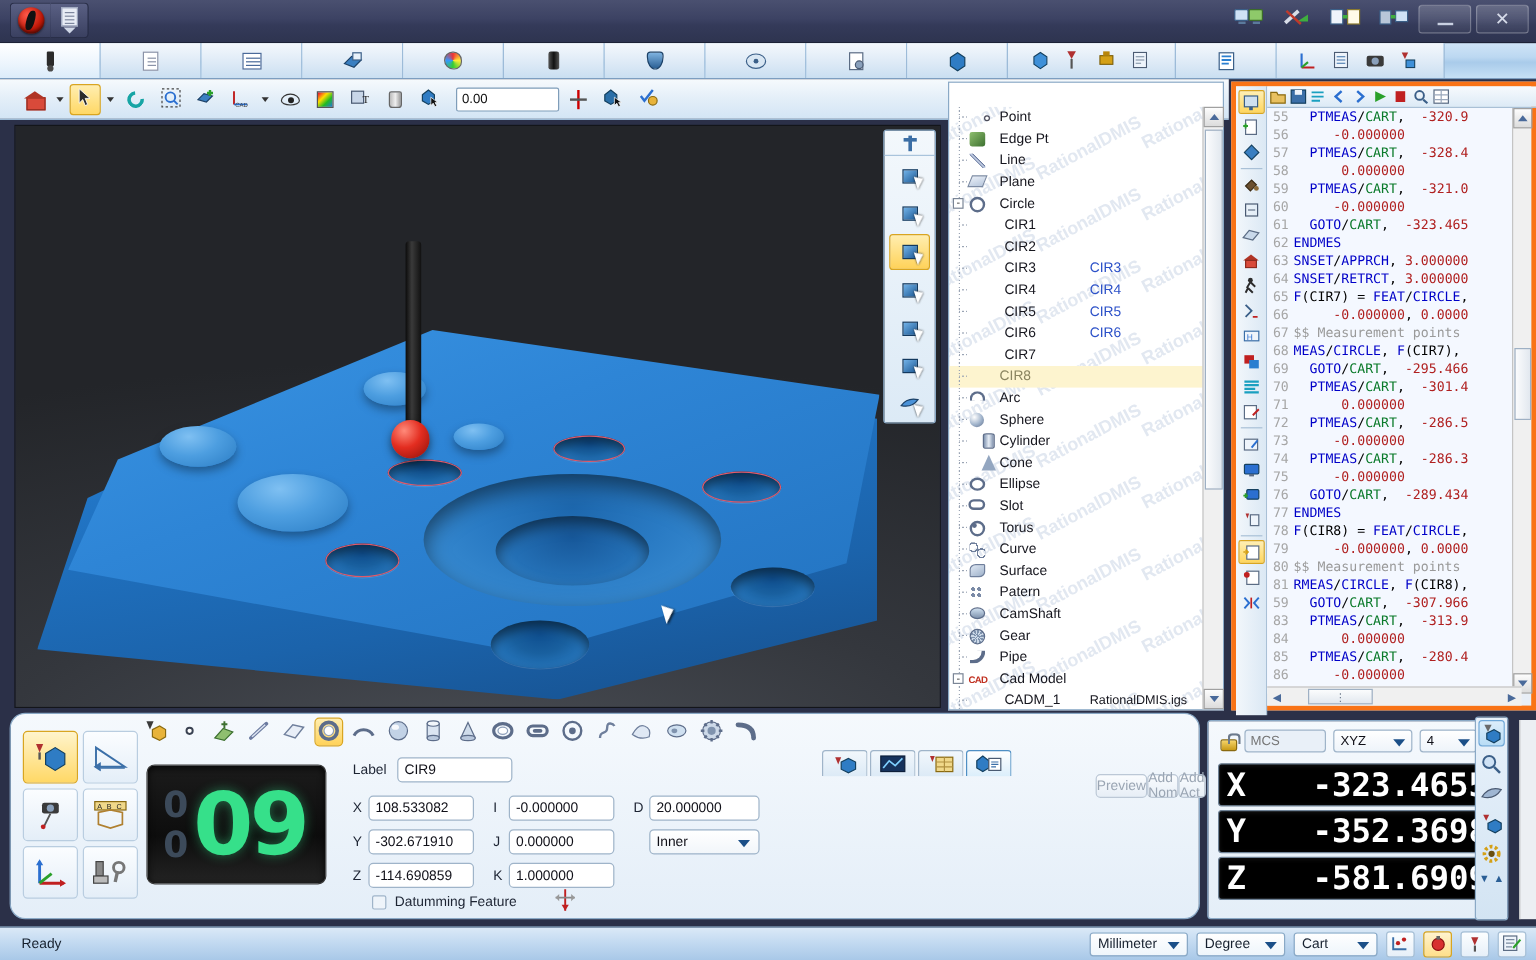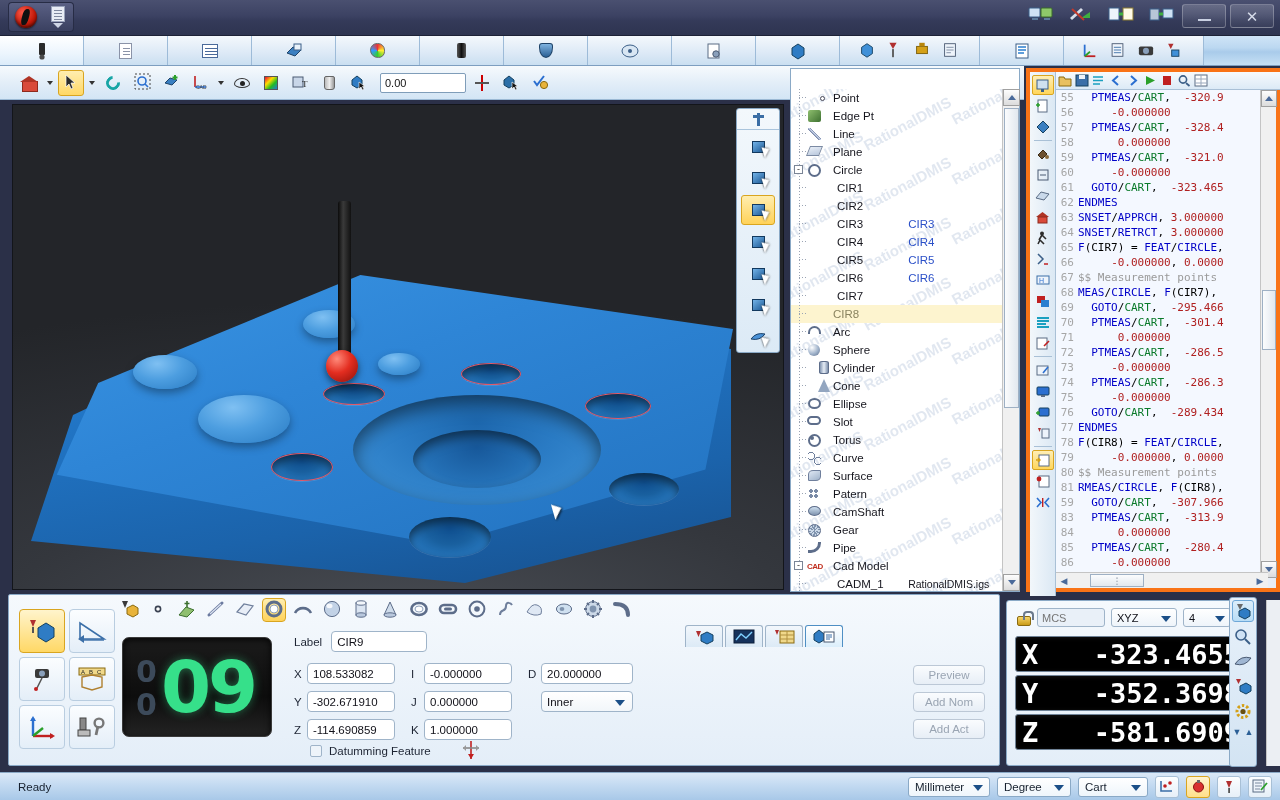--- a/index.html
+++ b/index.html
@@ -320,21 +320,21 @@
   .code-hscroll { position:absolute; left:26px; bottom:0; width:212px; height:16px;
     background:#f0f0f0; border-top:1px solid #c4c4c4; display:flex; align-items:center; }
   .hs-thumb { width:54px;height:13px;margin-left:18px;
     background:linear-gradient(180deg,#fbfcfd,#e2e8ef); border:1px solid #9eb0c4;
     display:flex;align-items:center;justify-content:center; color:#6c7a8c; font-size:9px; }
 
   
   .bottom-panel {
     position:absolute; left:8px; top:594px; width:992px; height:172px;
     background:linear-gradient(180deg,#f5f9fd,#e4eef8);
-    border:1px solid #8aa9c6; border-radius:2px;
+    border:1px solid #8aa9c6; border-radius:13px;
   }
   .feat-toolbar {
     position:absolute; left:108px; top:2px; width:580px; height:26px;
     display:flex; align-items:center; gap:5px;
   }
   .ft-btn { width:24px;height:24px;border-radius:4px;
     display:flex;align-items:center;justify-content:center; border:1px solid transparent; }
   .ft-btn.sel { background:linear-gradient(180deg,#ffeeb0,#ffd259); border-color:#d9a520; }
   .mode-grid {
     position:absolute; left:10px; top:14px; width:96px; height:146px;
@@ -370,21 +370,21 @@
     font-size:11.5px; color:#101018; height:21px; display:flex; align-items:center;
     padding-left:5px; position:relative;
   }
   .f-sel i { position:absolute; right:7px; top:8px; width:0;height:0;
     border-left:5px solid transparent;border-right:5px solid transparent;border-top:6px solid #1b4f88; }
   .chk { width:12px;height:12px;border:1px solid #9fb4c9;border-radius:2px;background:#eef4fa; }
   .tabrow { position:absolute; left:680px; top:30px; width:82px; height:24px; display:flex; gap:2px; }
   .ptab { width:38px;height:22px;border:1px solid #9fb4c9;border-bottom:none;border-radius:3px 3px 0 0;
     background:linear-gradient(180deg,#f2f7fc,#dceaf6); display:flex;align-items:center;justify-content:center; }
   .ptab.active { background:linear-gradient(180deg,#ffffff,#dbeefb); border-color:#4f8fc4; }
-  .act-btns { position:absolute; right:14px; top:70px; width:72px; display:flex; flex-direction:column; gap:7px; }
+  .act-btns { position:absolute; right:14px; top:50px; width:72px; display:flex; flex-direction:row; }
   .abtn { height:20px; border:1px solid #bcc8d6; border-radius:4px;
     background:linear-gradient(180deg,#fafcfe,#e7eef6); color:#9aa5b3;
     font-size:11.5px; display:flex; align-items:center; justify-content:center; }
 
   
   .dro-panel {
     position:absolute; left:1006px; top:600px; width:250px; height:166px;
     background:linear-gradient(180deg,#f5f9fd,#e4eef8);
     border:1px solid #8aa9c6; border-radius:3px;
   }

